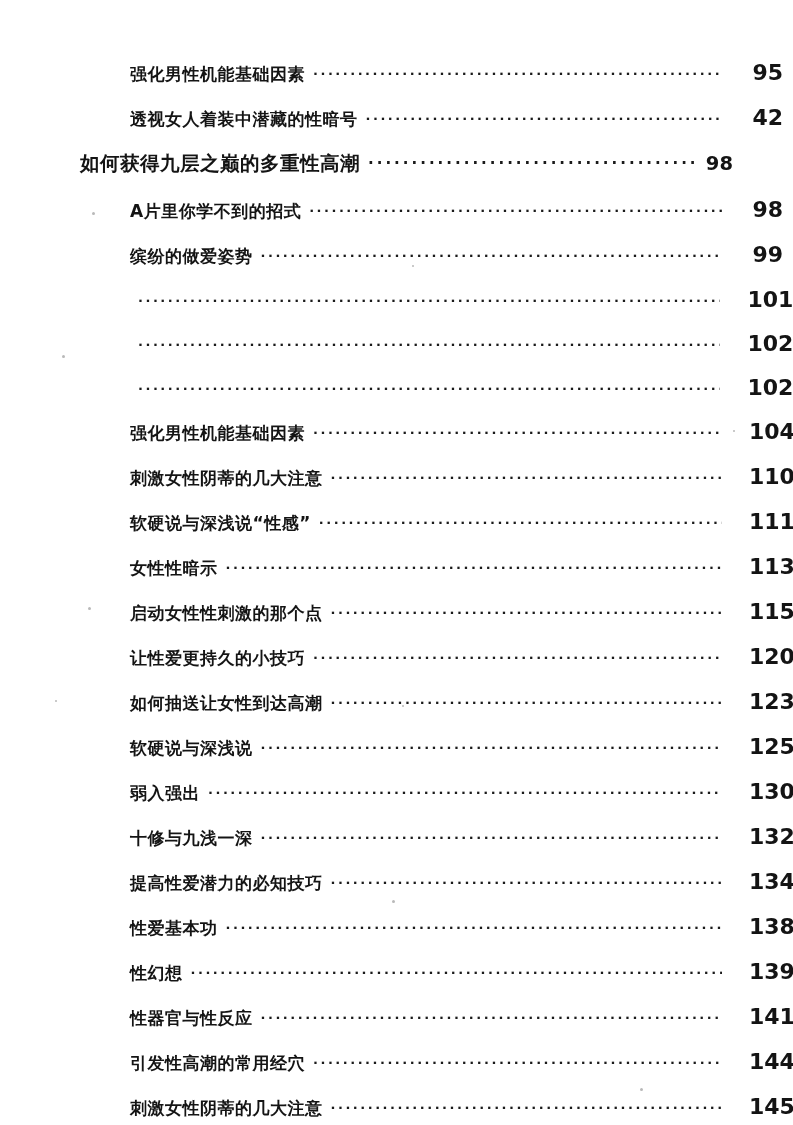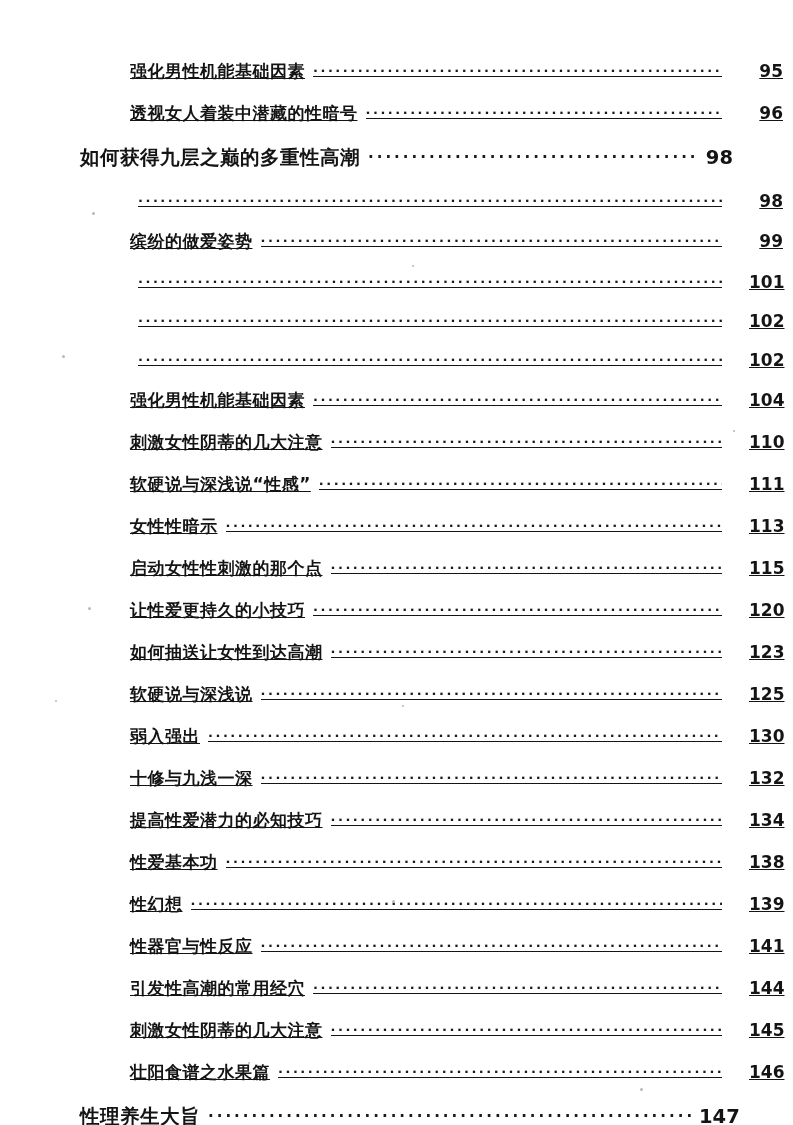--- a/index.html
+++ b/index.html
@@ -64,24 +64,23 @@
     margin-top: 18px;
   }
   .lvl1 .label { font-size: 19.5px; font-family: Liberation Mono, monospace; }
   .lvl1 .page-no { font-size: 19.5px; }
   .lvl1 .dots { font-size: 15px; letter-spacing: 3px; }
 
   
   .lvl2 {
     margin-left: 60px;
     margin-bottom: 19px;
-    text-decoration: underline;
   }
   .lvl2 .label { font-size: 17px; }
-  .lvl2 .page-no { font-size: 17px; margin-left: 23px; }
+  .lvl2 .page-no { font-size: 22px; margin-left: 23px; }
 
   
   .speck {
     position: absolute;
     background: #b9b9b9;
     border-radius: 50%;
     pointer-events: none;
   }
 </style>
 </head>
@@ -90,28 +89,29 @@
 <div class="page">
   <div class="toc" id="toc">
       <div class="toc-row lvl2">
         <span class="label">强化男性机能基础因素</span>
         <span class="dots">·····································································································</span>
         <span class="page-no">95</span>
       </div>
       <div class="toc-row lvl2">
         <span class="label">透视女人着装中潜藏的性暗号</span>
         <span class="dots">·····································································································</span>
-        <span class="page-no">96</span>
+        <span class="page-no">42</span>
       </div>
       <div class="toc-row lvl1">
         <span class="label">如何获得九层之巅的多重性高潮</span>
         <span class="dots">·····································································································</span>
         <span class="page-no">98</span>
       </div>
       <div class="toc-row lvl2">
+        <span class="label">A片里你学不到的招式</span>
         <span class="dots">·····································································································</span>
         <span class="page-no">98</span>
       </div>
       <div class="toc-row lvl2">
         <span class="label">缤纷的做爱姿势</span>
         <span class="dots">·····································································································</span>
         <span class="page-no">99</span>
       </div>
       <div class="toc-row lvl2">
         <span class="dots">·····································································································</span>

